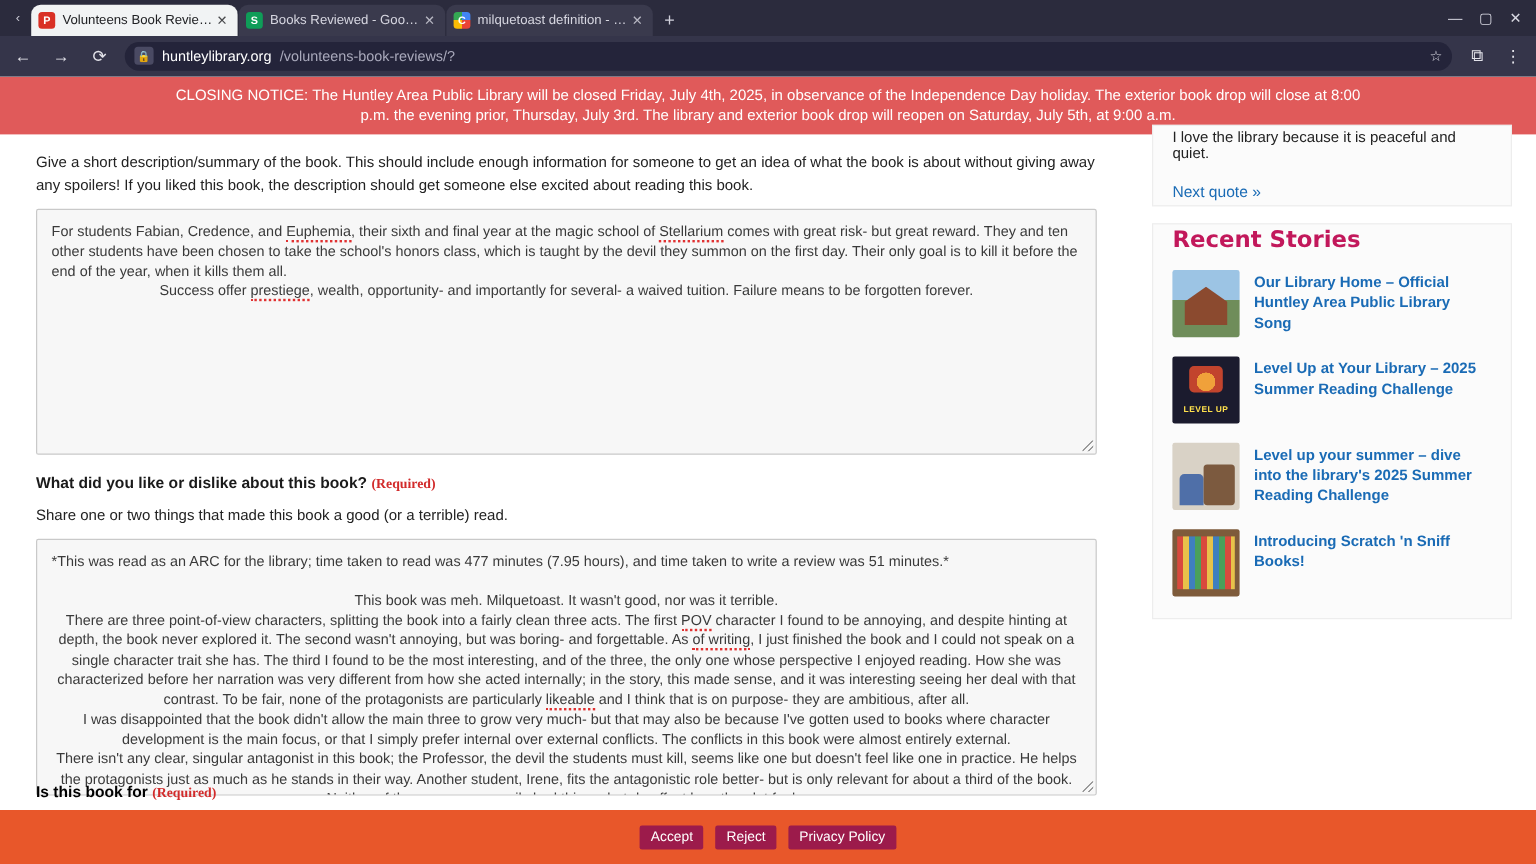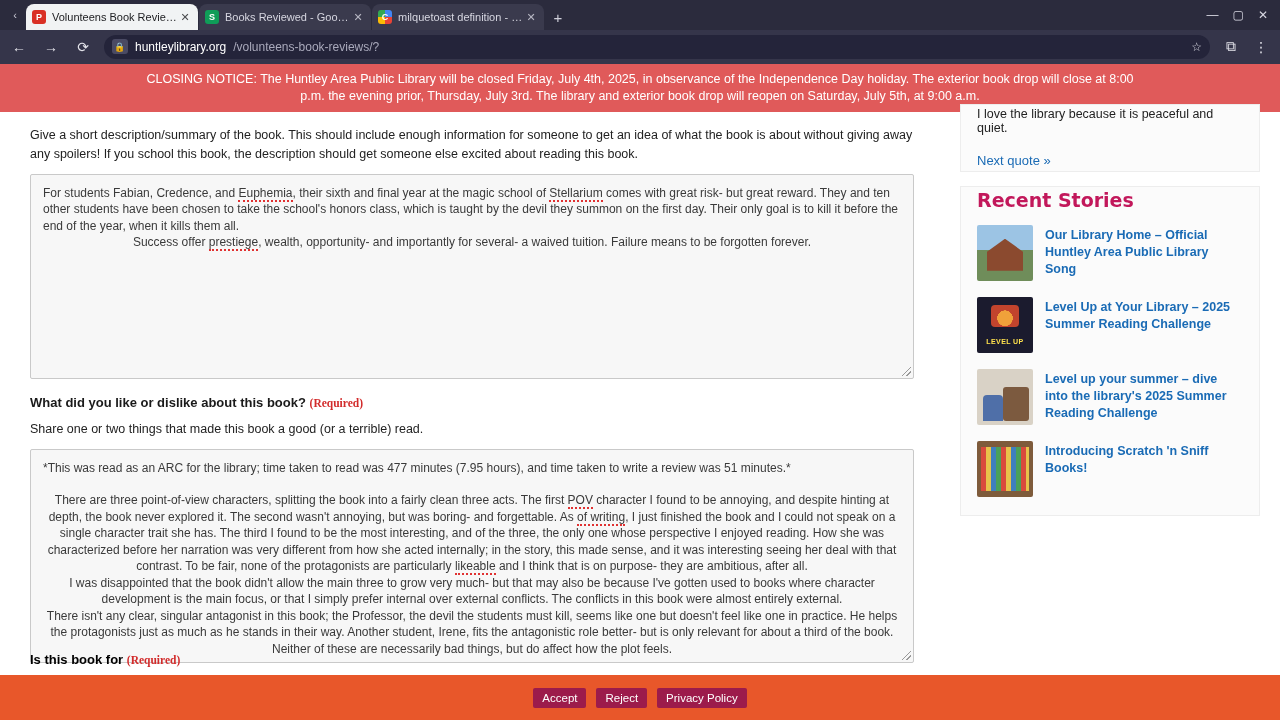--- a/index.html
+++ b/index.html
@@ -336,38 +336,39 @@
   </div>
 
   <div class="page">
 
     <div class="notice">CLOSING NOTICE: The Huntley Area Public Library will be closed Friday, July 4th, 2025, in observance of the Independence Day holiday. The exterior book drop will close at 8:00 p.m. the evening prior, Thursday, July 3rd. The library and exterior book drop will reopen on Saturday, July 5th, at 9:00 a.m.</div>
 
     <div class="content">
 
       <div class="main-col">
 
-        <p class="q-text">Give a short description/summary of the book. This should include enough information for someone to get an idea of what the book is about without giving away any spoilers! If you school this book, the description should get someone else excited about reading this book.</p>
+        <p class="q-text">Give a short description/summary of the book. This should include enough information for someone to get an idea of what the book is about without giving away any spoilers! If you liked this book, the description should get someone else excited about reading this book.</p>
 
         <div class="textarea-box ta1">
           <p><span>For students Fabian, Credence, and </span><span class="sp-red">Euphemia</span><span>, their sixth and final year at the magic school of </span><span class="sp-red">Stellarium</span><span> comes with great risk- but great reward. They and ten other students have been chosen to take the school's honors class, which is taught by the devil they summon on the first day. Their only goal is to kill it before the end of the year, when it kills them all.</span></p>
           <p><span>Success offer </span><span class="sp-red">prestiege</span><span>, wealth, opportunity- and importantly for several- a waived tuition. Failure means to be forgotten forever.</span></p>
           <span class="grip"></span>
         </div>
 
         <div class="q-label">
           <span>What did you like or dislike about this book?</span>
           <span class="req">(Required)</span>
         </div>
 
         <p class="q-text">Share one or two things that made this book a good (or a terrible) read.</p>
 
         <div class="textarea-box ta2">
           <p>*This was read as an ARC for the library; time taken to read was 477 minutes (7.95 hours), and time taken to write a review was 51 minutes.*</p>
           <p style="height:16px">&nbsp;</p>
+          <p>This book was meh. Milquetoast. It wasn't good, nor was it terrible.</p>
           <p><span>There are three point-of-view characters, splitting the book into a fairly clean three acts. The first </span><span class="sp-red">POV</span><span> character I found to be annoying, and despite hinting at depth, the book never explored it. The second wasn't annoying, but was boring- and forgettable. As </span><span class="sp-red">of writing</span><span>, I just finished the book and I could not speak on a single character trait she has. The third I found to be the most interesting, and of the three, the only one whose perspective I enjoyed reading. How she was characterized before her narration was very different from how she acted internally; in the story, this made sense, and it was interesting seeing her deal with that contrast. To be fair, none of the protagonists are particularly </span><span class="sp-red">likeable</span><span> and I think that is on purpose- they are ambitious, after all.</span></p>
           <p>I was disappointed that the book didn't allow the main three to grow very much- but that may also be because I've gotten used to books where character development is the main focus, or that I simply prefer internal over external conflicts. The conflicts in this book were almost entirely external.</p>
           <p>There isn't any clear, singular antagonist in this book; the Professor, the devil the students must kill, seems like one but doesn't feel like one in practice. He helps the protagonists just as much as he stands in their way. Another student, Irene, fits the antagonistic role better- but is only relevant for about a third of the book. Neither of these are necessarily bad things, but do affect how the plot feels.</p>
           <span class="grip"></span>
         </div>
 
         <div class="cut-label">
           <span>Is this book for</span>
           <span class="req">(Required)</span>
         </div>

